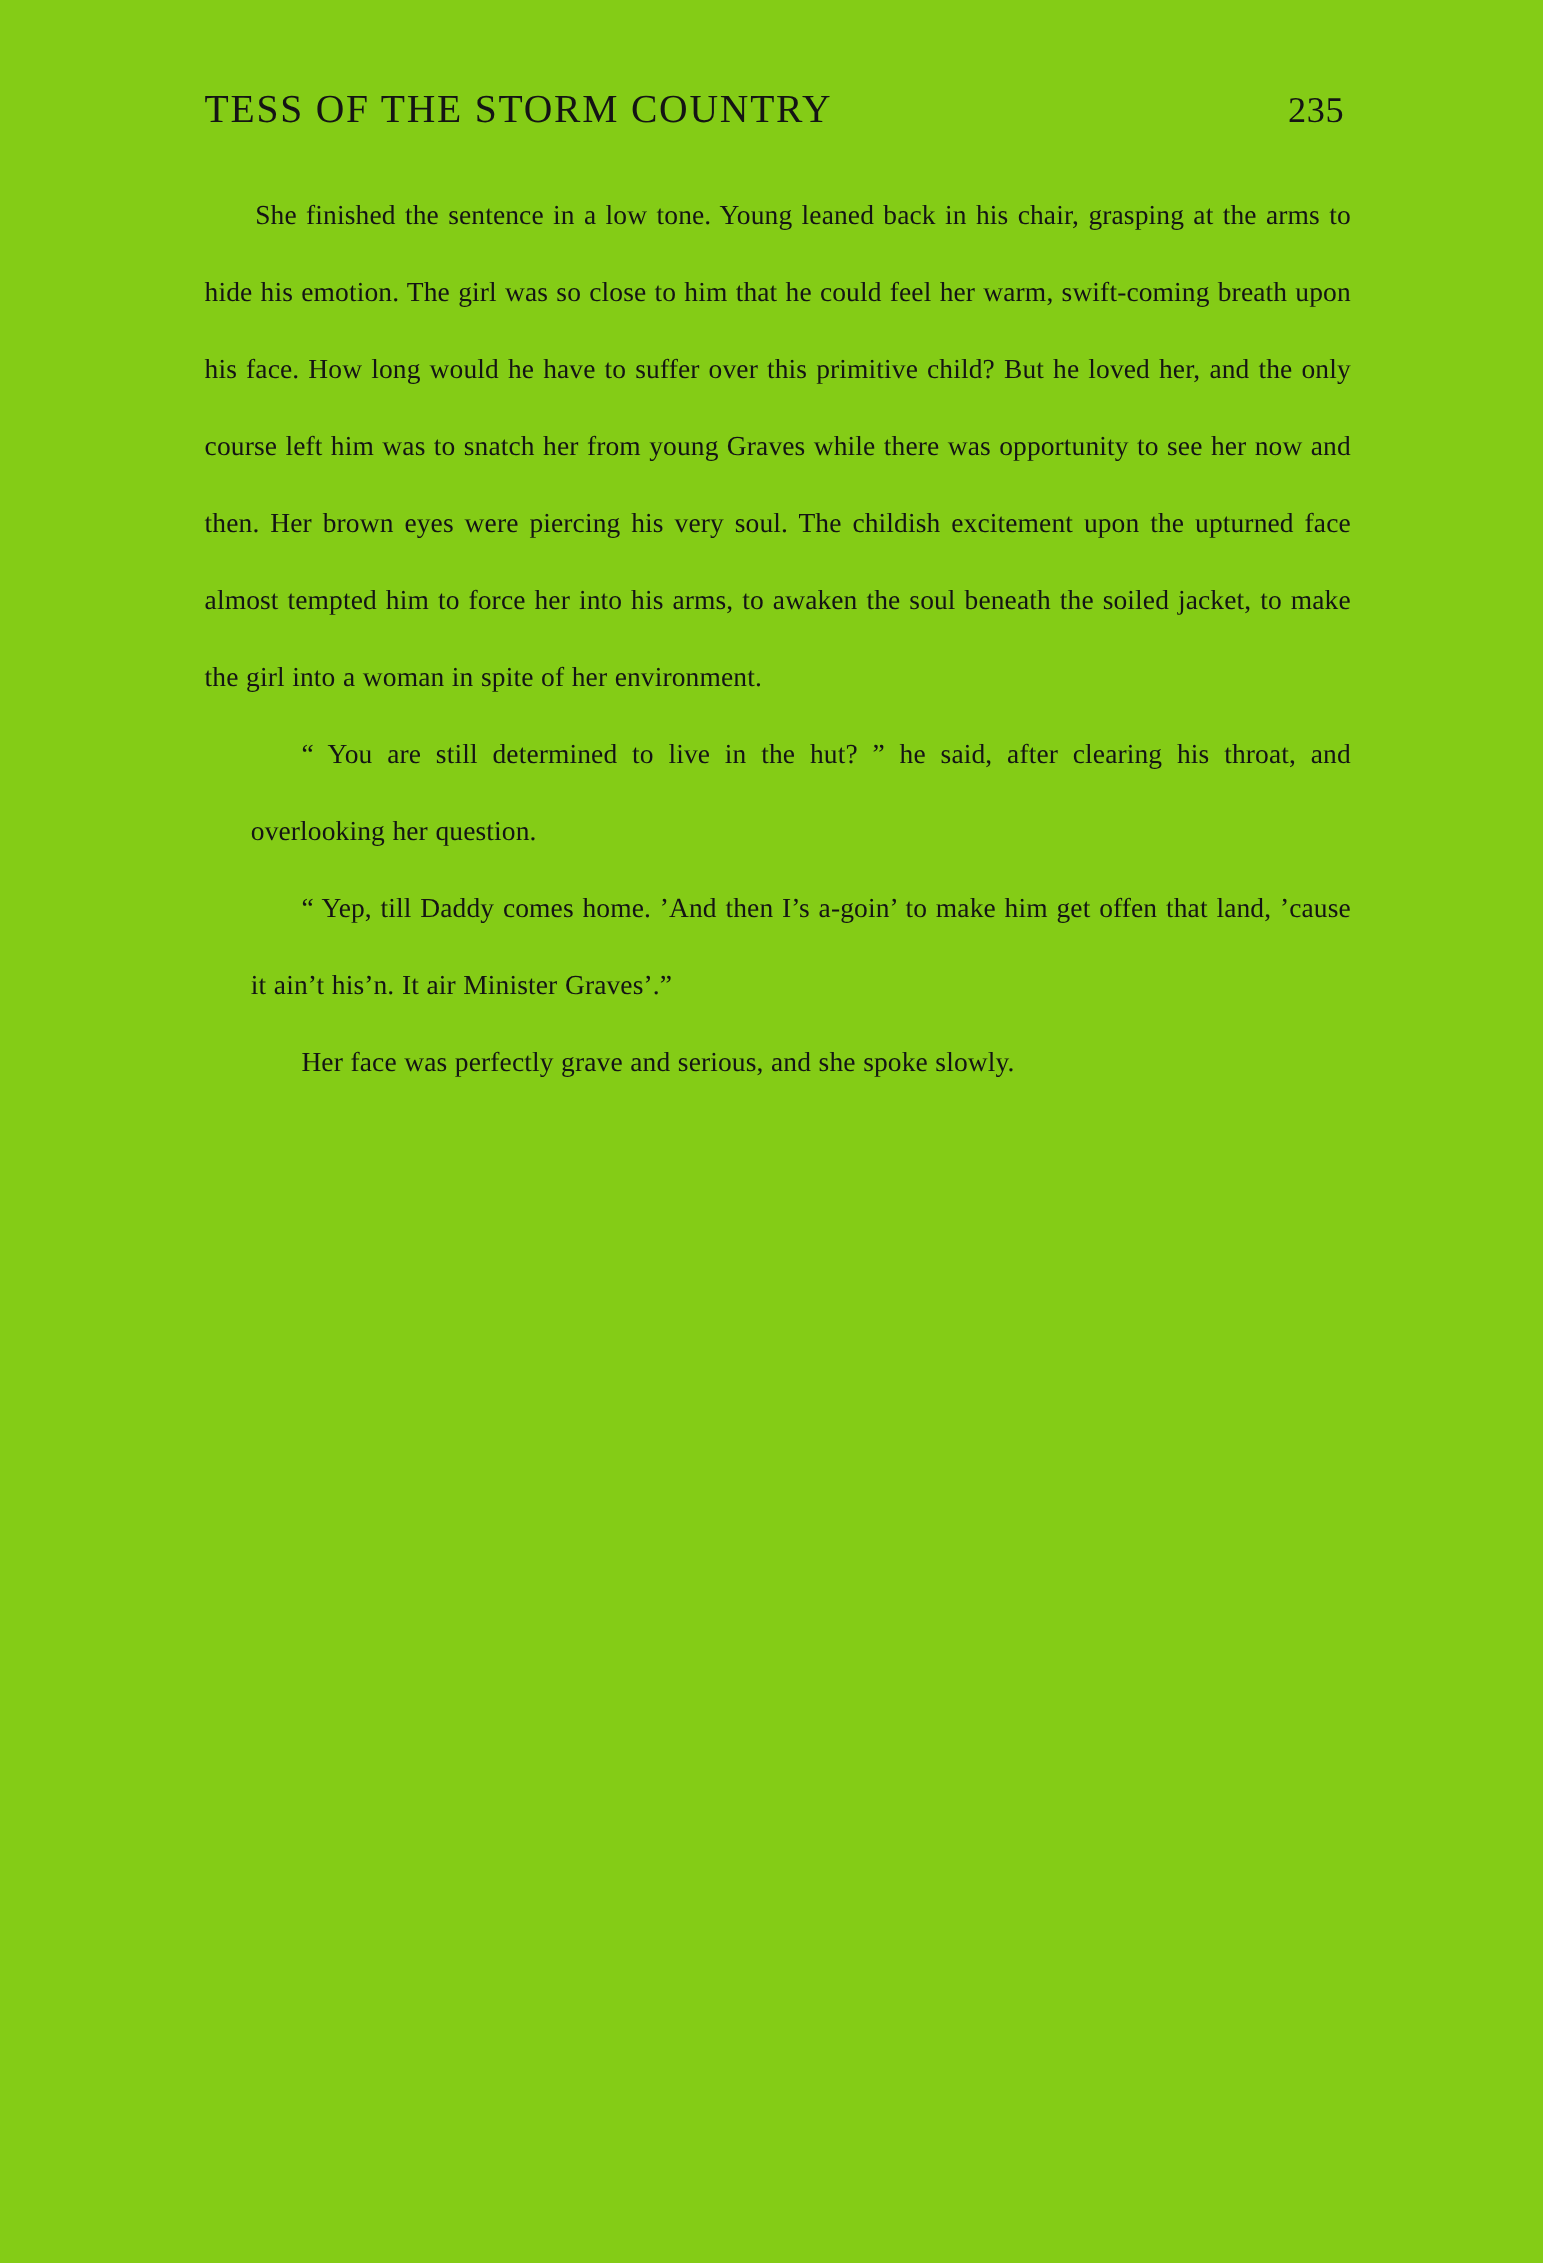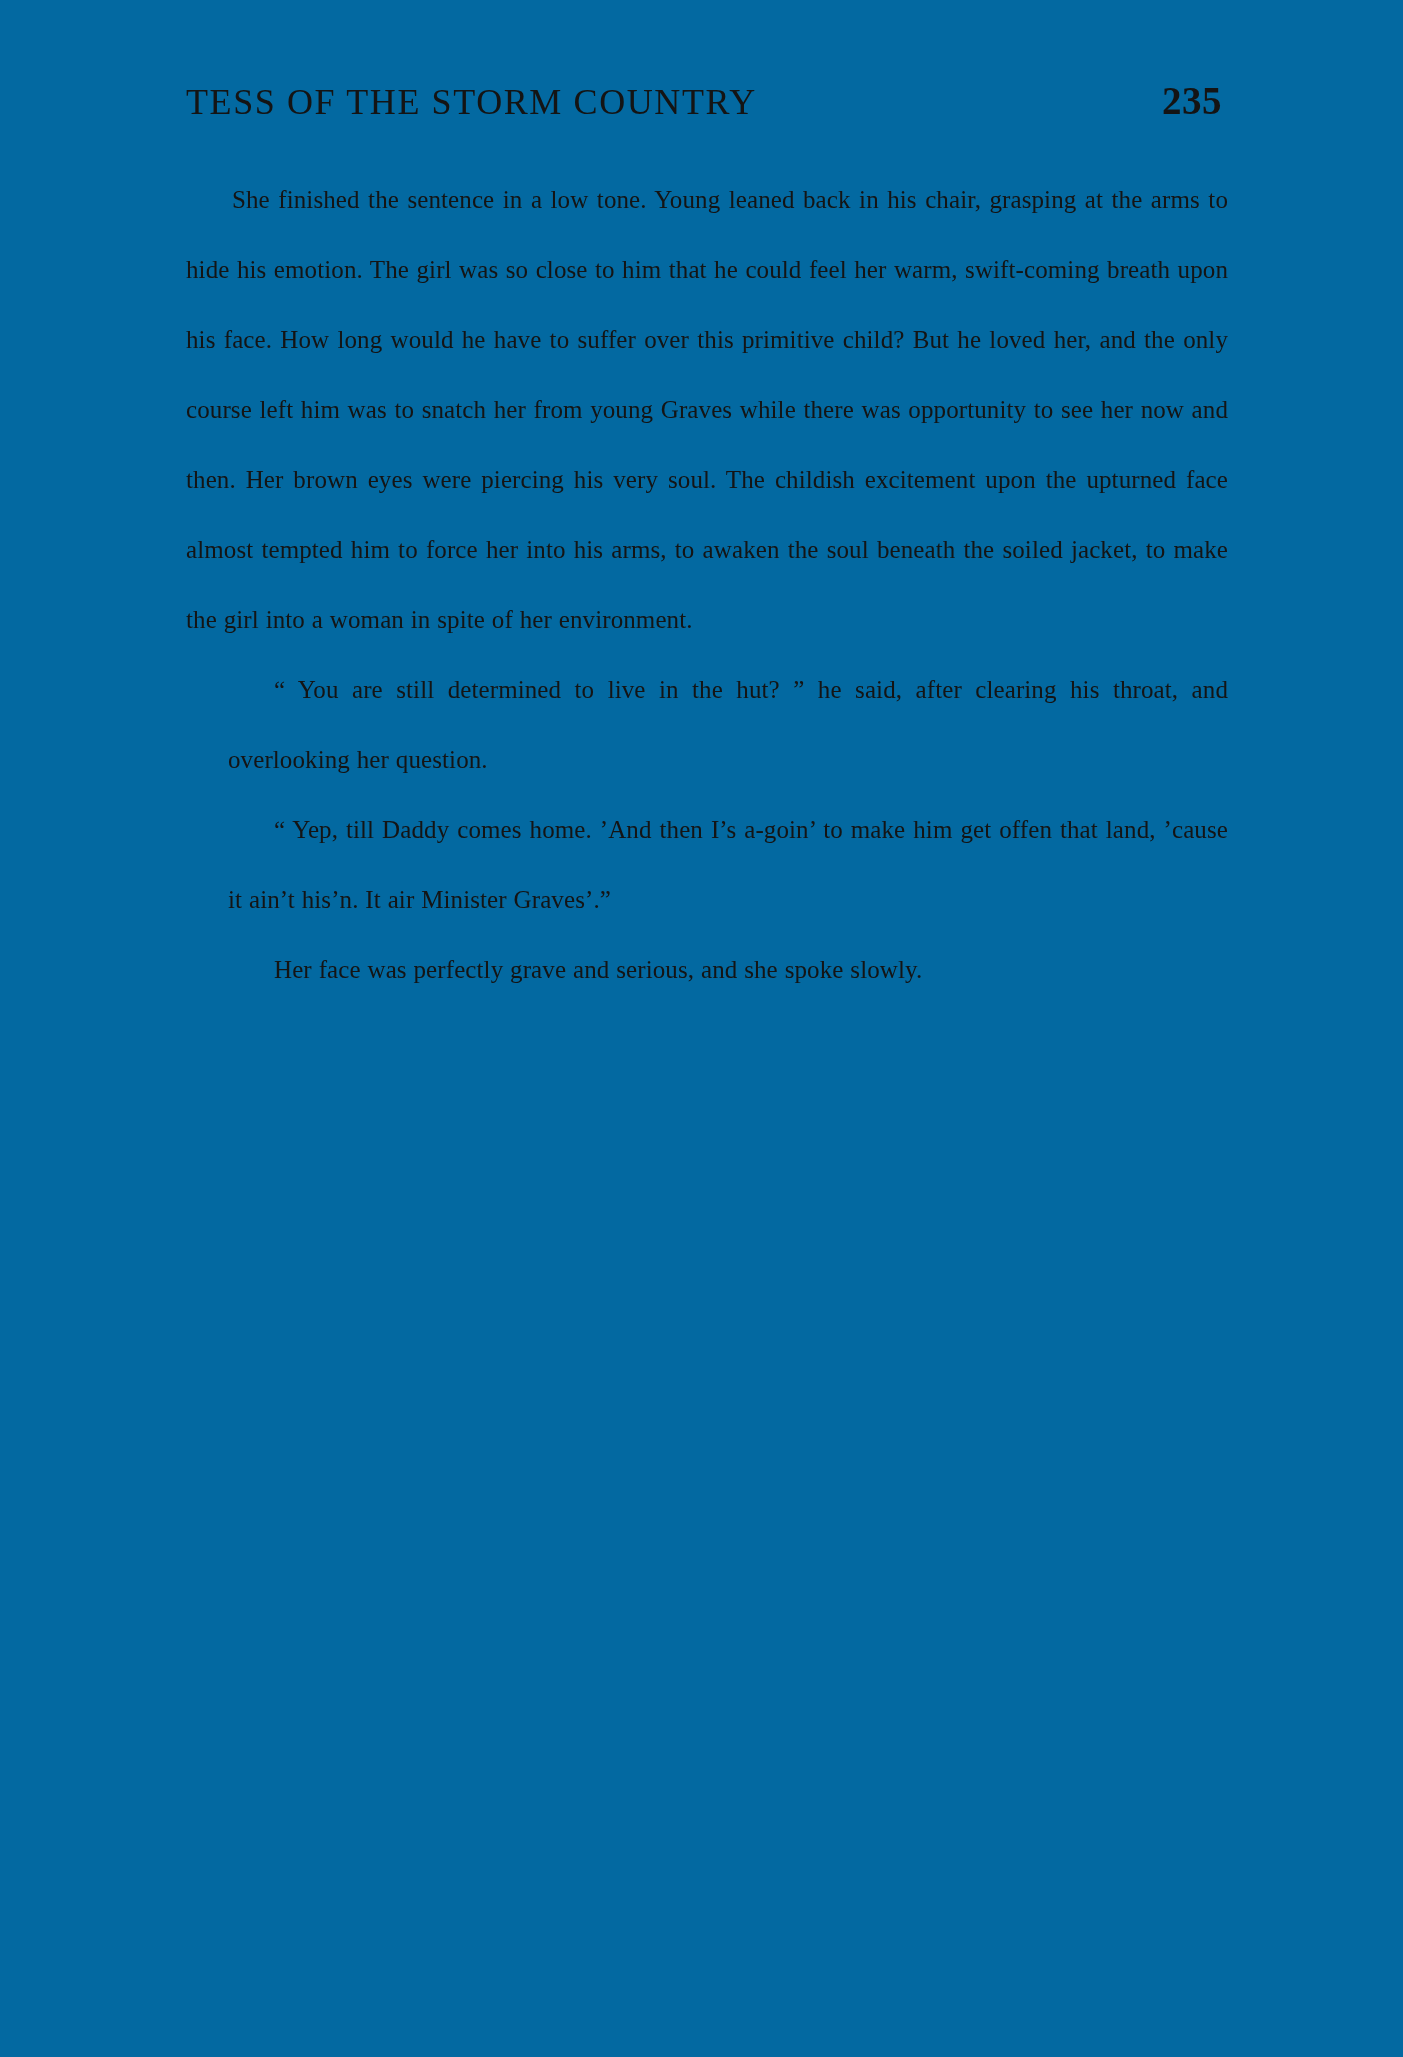--- a/index.html
+++ b/index.html
@@ -12,21 +12,21 @@
     height: 2057px;
     font-family: "Liberation Serif", "DejaVu Serif", serif;
     color: #141414;
     -webkit-font-smoothing: antialiased;
   }
   .page {
     position: relative;
     width: 1403px;
     height: 2057px;
     box-sizing: border-box;
-    background: #0369a1;
+    background: #84cc16;
     overflow: hidden;
   }
   .page-inner {
     position: absolute;
     left: 186px;
     top: 78px;
     width: 1042px;
   }
   .running-head {
     display: flex;
@@ -35,23 +35,23 @@
     width: 100%;
     margin-bottom: 42px;
   }
   .running-head .title {
     font-size: 36px;
     letter-spacing: 1.6px;
     font-weight: 400;
     white-space: nowrap;
   }
   .running-head .folio {
-    font-size: 39px;
+    font-size: 33px;
     letter-spacing: 0.5px;
-    font-weight: 700;
+    font-weight: 400;
     padding-right: 6px;
     text-align: right;
   }
   .body-text p {
     margin: 0;
     font-size: 25px;
     line-height: 70px;
     text-align: justify;
     text-justify: inter-word;
     text-indent: 0;

